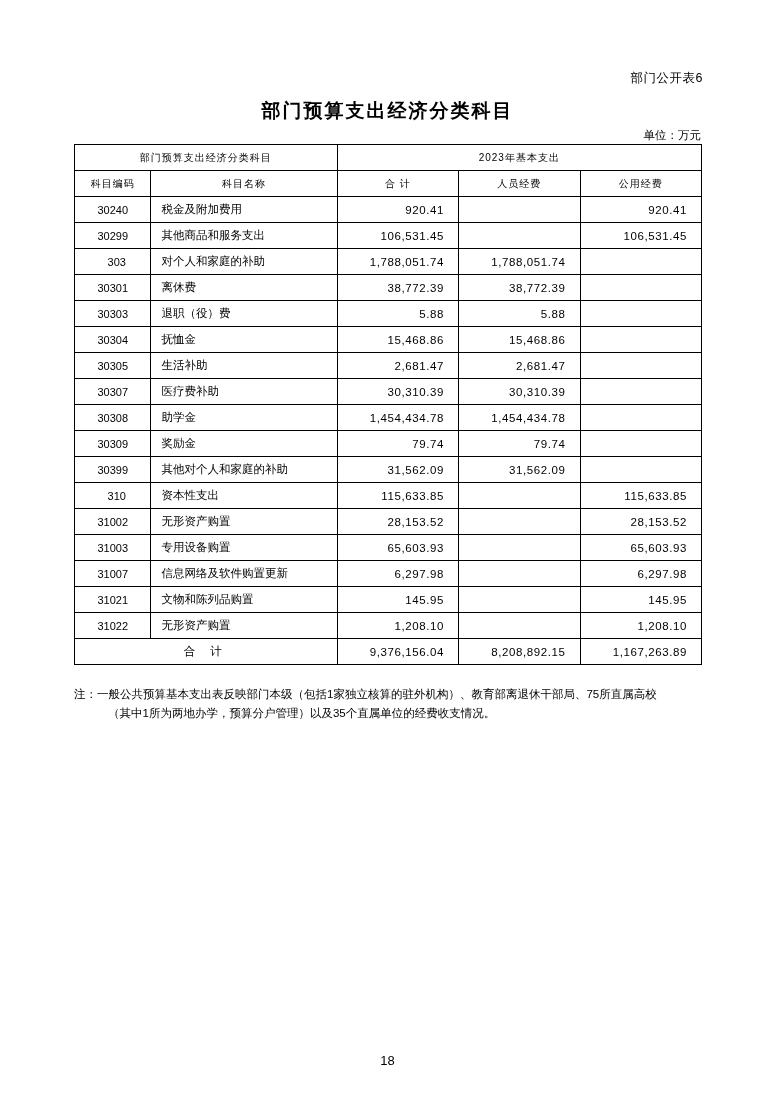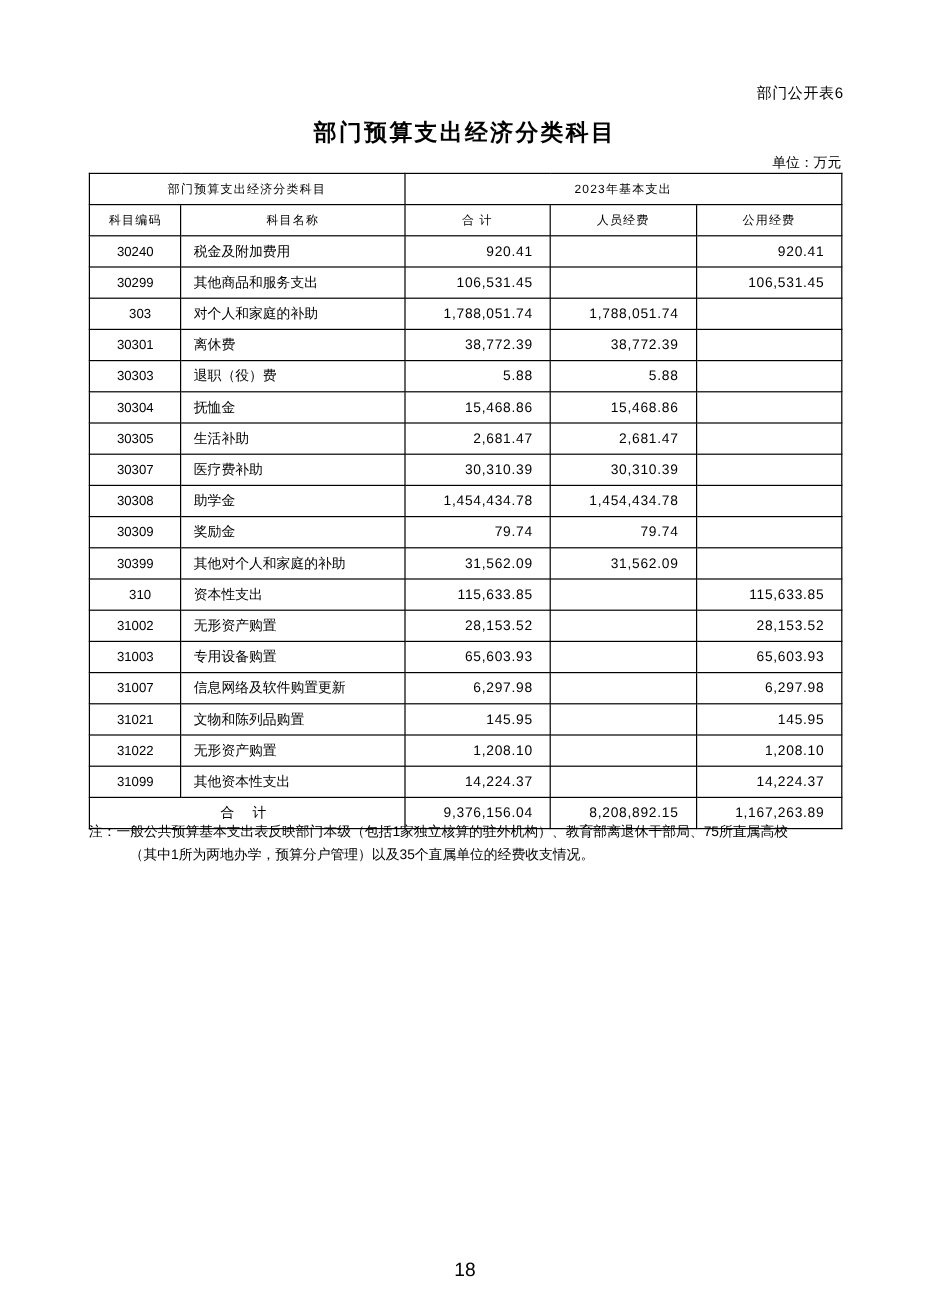--- a/index.html
+++ b/index.html
@@ -112,21 +112,21 @@
   }
   .notes .line2 {
     padding-left: 34px;
   }
   .page-number {
     position: absolute;
     bottom: 28px;
     left: 0;
     width: 775px;
     text-align: center;
-    font-size: 16px;
+    font-size: 13px;
     font-family: "Liberation Sans", "DejaVu Sans", sans-serif;
   }
 </style>
 </head>
 <body>
 
 <div class="page">
 
   <div class="header-right">部门公开表6</div>
 
@@ -261,27 +261,20 @@
           <td class="c-num"></td>
           <td class="c-num">145.95</td>
         </tr>
         <tr>
           <td class="c-code">31022</td>
           <td class="c-name">无形资产购置</td>
           <td class="c-num">1,208.10</td>
           <td class="c-num"></td>
           <td class="c-num">1,208.10</td>
         </tr>
-        <tr>
-          <td class="c-code">31099</td>
-          <td class="c-name">其他资本性支出</td>
-          <td class="c-num">14,224.37</td>
-          <td class="c-num"></td>
-          <td class="c-num">14,224.37</td>
-        </tr>
       </tbody>
     <tfoot>
       <tr class="total-row">
         <td class="total-label" colspan="2">合  计</td>
         <td class="c-num bold">9,376,156.04</td>
         <td class="c-num bold">8,208,892.15</td>
         <td class="c-num bold">1,167,263.89</td>
       </tr>
     </tfoot>
   </table>

